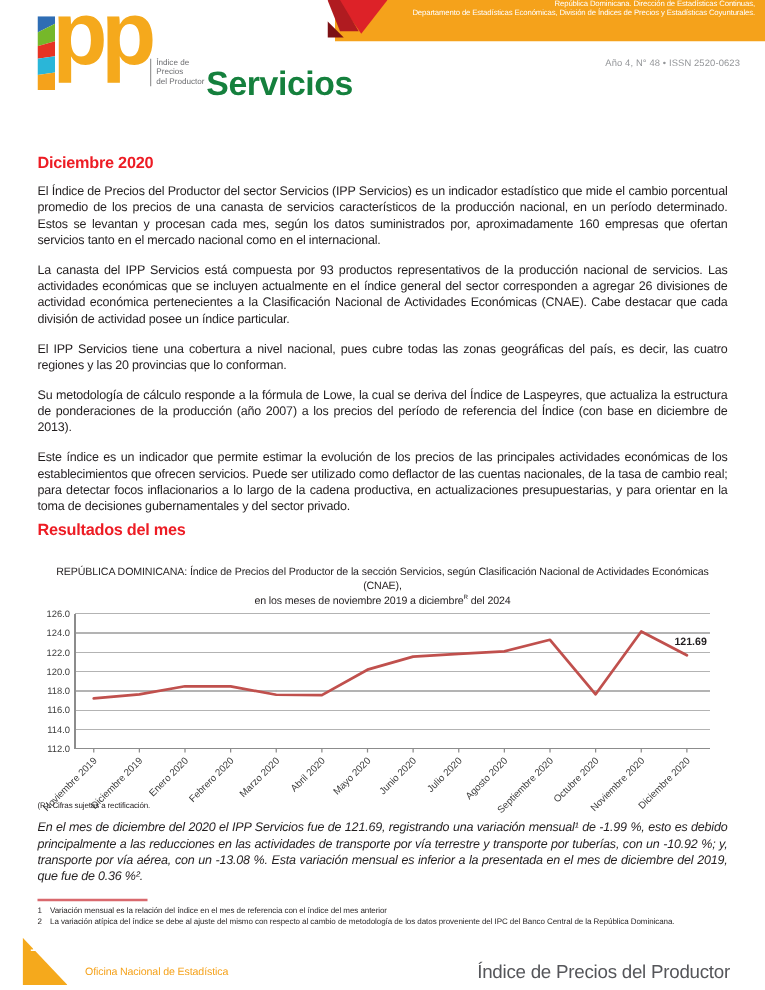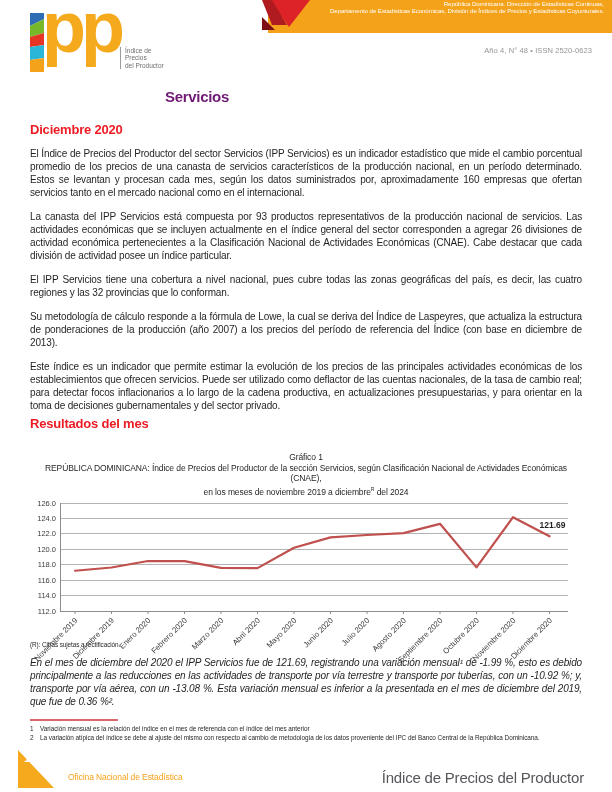--- a/index.html
+++ b/index.html
@@ -11,21 +11,21 @@
   .hdr-title{font-size:12.5px;font-weight:bold;color:#ffffff;padding:3px 8px 0 0;letter-spacing:-0.2px;}
   .hdr-sub{font-size:6.2px;color:#ffffff;padding-right:8px;line-height:7.2px;letter-spacing:-0.1px;}
   .edition{position:absolute;right:20px;top:46px;font-size:7.5px;color:#939598;letter-spacing:0.1px;text-align:center;}
   
   .logo{position:absolute;left:30px;top:8px;width:260px;height:92px;}
   .logo-bar{position:absolute;left:0;top:5px;}
   .logo-pp{position:absolute;left:12px;top:-17px;font-size:72px;line-height:72px;font-weight:bold;
            color:#f5a91c;letter-spacing:-5px;}
   .logo-tagline{position:absolute;left:90px;top:39px;font-size:6.5px;line-height:7.4px;color:#6d6e71;
                 border-left:1px solid #9b9b9b;padding-left:4px;}
-  .logo-section{position:absolute;left:135px;top:44px;font-size:15px;font-weight:bold;color:#701a75;letter-spacing:-0.3px;margin-top:36px;}
+  .logo-section{position:absolute;left:135px;top:44px;font-size:27px;font-weight:bold;color:#15803d;letter-spacing:-0.3px;}
   
   .content{position:absolute;left:30px;top:122px;width:552px;}
   .red-heading{font-size:13px;font-weight:bold;color:#ed1c24;margin:0 0 10px 0;letter-spacing:-0.2px;}
   .para{font-size:10px;line-height:13px;text-align:justify;margin:0 0 11px 0;letter-spacing:-0.15px;}
   .results-heading{position:absolute;left:30px;top:416px;width:552px;}
   
   .chart-block{position:absolute;left:30px;top:452px;width:552px;}
   .chart-title{font-size:8.5px;text-align:center;line-height:10.5px;letter-spacing:-0.1px;}
   .chart-title sup{font-size:5px;}
   .chart-svg{display:block;margin-top:3px;overflow:visible;}
@@ -74,31 +74,30 @@
       <div>Precios</div>
       <div>del Productor</div>
     </div>
     <div class="logo-section">Servicios</div>
   </div>
 
   <div class="content">
     <div class="red-heading">Diciembre 2020</div>
     <p class="para">El Índice de Precios del Productor del sector Servicios (IPP Servicios) es un indicador estadístico que mide el cambio porcentual promedio de los precios de una canasta de servicios característicos de la producción nacional, en un período determinado. Estos se levantan y procesan cada mes, según los datos suministrados por, aproximadamente 160 empresas que ofertan servicios tanto en el mercado nacional como en el internacional.</p>
     <p class="para">La canasta del IPP Servicios está compuesta por 93 productos representativos de la producción nacional de servicios. Las actividades económicas que se incluyen actualmente en el índice general del sector corresponden a agregar 26 divisiones de actividad económica pertenecientes a la Clasificación Nacional de Actividades Económicas (CNAE). Cabe destacar que cada división de actividad posee un índice particular.</p>
-    <p class="para">El IPP Servicios tiene una cobertura a nivel nacional, pues cubre todas las zonas geográficas del país, es decir, las cuatro regiones y las 32 provincias que lo conforman.</p>
+    <p class="para">El IPP Servicios tiene una cobertura a nivel nacional, pues cubre todas las zonas geográficas del país, es decir, las cuatro regiones y las 20 provincias que lo conforman.</p>
     <p class="para">Su metodología de cálculo responde a la fórmula de Lowe, la cual se deriva del Índice de Laspeyres, que actualiza la estructura de ponderaciones de la producción (año 2007) a los precios del período de referencia del Índice (con base en diciembre de 2013).</p>
     <p class="para">Este índice es un indicador que permite estimar la evolución de los precios de las principales actividades económicas de los establecimientos que ofrecen servicios. Puede ser utilizado como deflactor de las cuentas nacionales, de la tasa de cambio real; para detectar focos inflacionarios a lo largo de la cadena productiva, en actualizaciones presupuestarias, y para orientar en la toma de decisiones gubernamentales y del sector privado.</p>
   </div>
 
   <div class="results-heading">
     <div class="red-heading">Resultados del mes</div>
   </div>
 
   <div class="chart-block">
-    <div class="chart-title">Gráfico 1</div>
     <div class="chart-title">REPÚBLICA DOMINICANA: Índice de Precios del Productor de la sección Servicios, según Clasificación Nacional de Actividades Económicas (CNAE),</div>
     <div class="chart-title"><span>en los meses de noviembre 2019 a diciembre</span><sup>R</sup><span> del 2024</span></div>
     <svg class="chart-svg" width="552" height="168" viewBox="0 0 552 168">
       <g id="grid-g">
           <line x1="30" y1="3" x2="538" y2="3" stroke="#b3b3b3" stroke-width="1" shape-rendering="crispEdges"></line>
           <line x1="30" y1="18.42857142857143" x2="538" y2="18.42857142857143" stroke="#b3b3b3" stroke-width="1" shape-rendering="crispEdges"></line>
           <line x1="30" y1="33.85714285714286" x2="538" y2="33.85714285714286" stroke="#b3b3b3" stroke-width="1" shape-rendering="crispEdges"></line>
           <line x1="30" y1="49.285714285714285" x2="538" y2="49.285714285714285" stroke="#b3b3b3" stroke-width="1" shape-rendering="crispEdges"></line>
           <line x1="30" y1="64.71428571428572" x2="538" y2="64.71428571428572" stroke="#b3b3b3" stroke-width="1" shape-rendering="crispEdges"></line>
           <line x1="30" y1="80.14285714285714" x2="538" y2="80.14285714285714" stroke="#b3b3b3" stroke-width="1" shape-rendering="crispEdges"></line>

